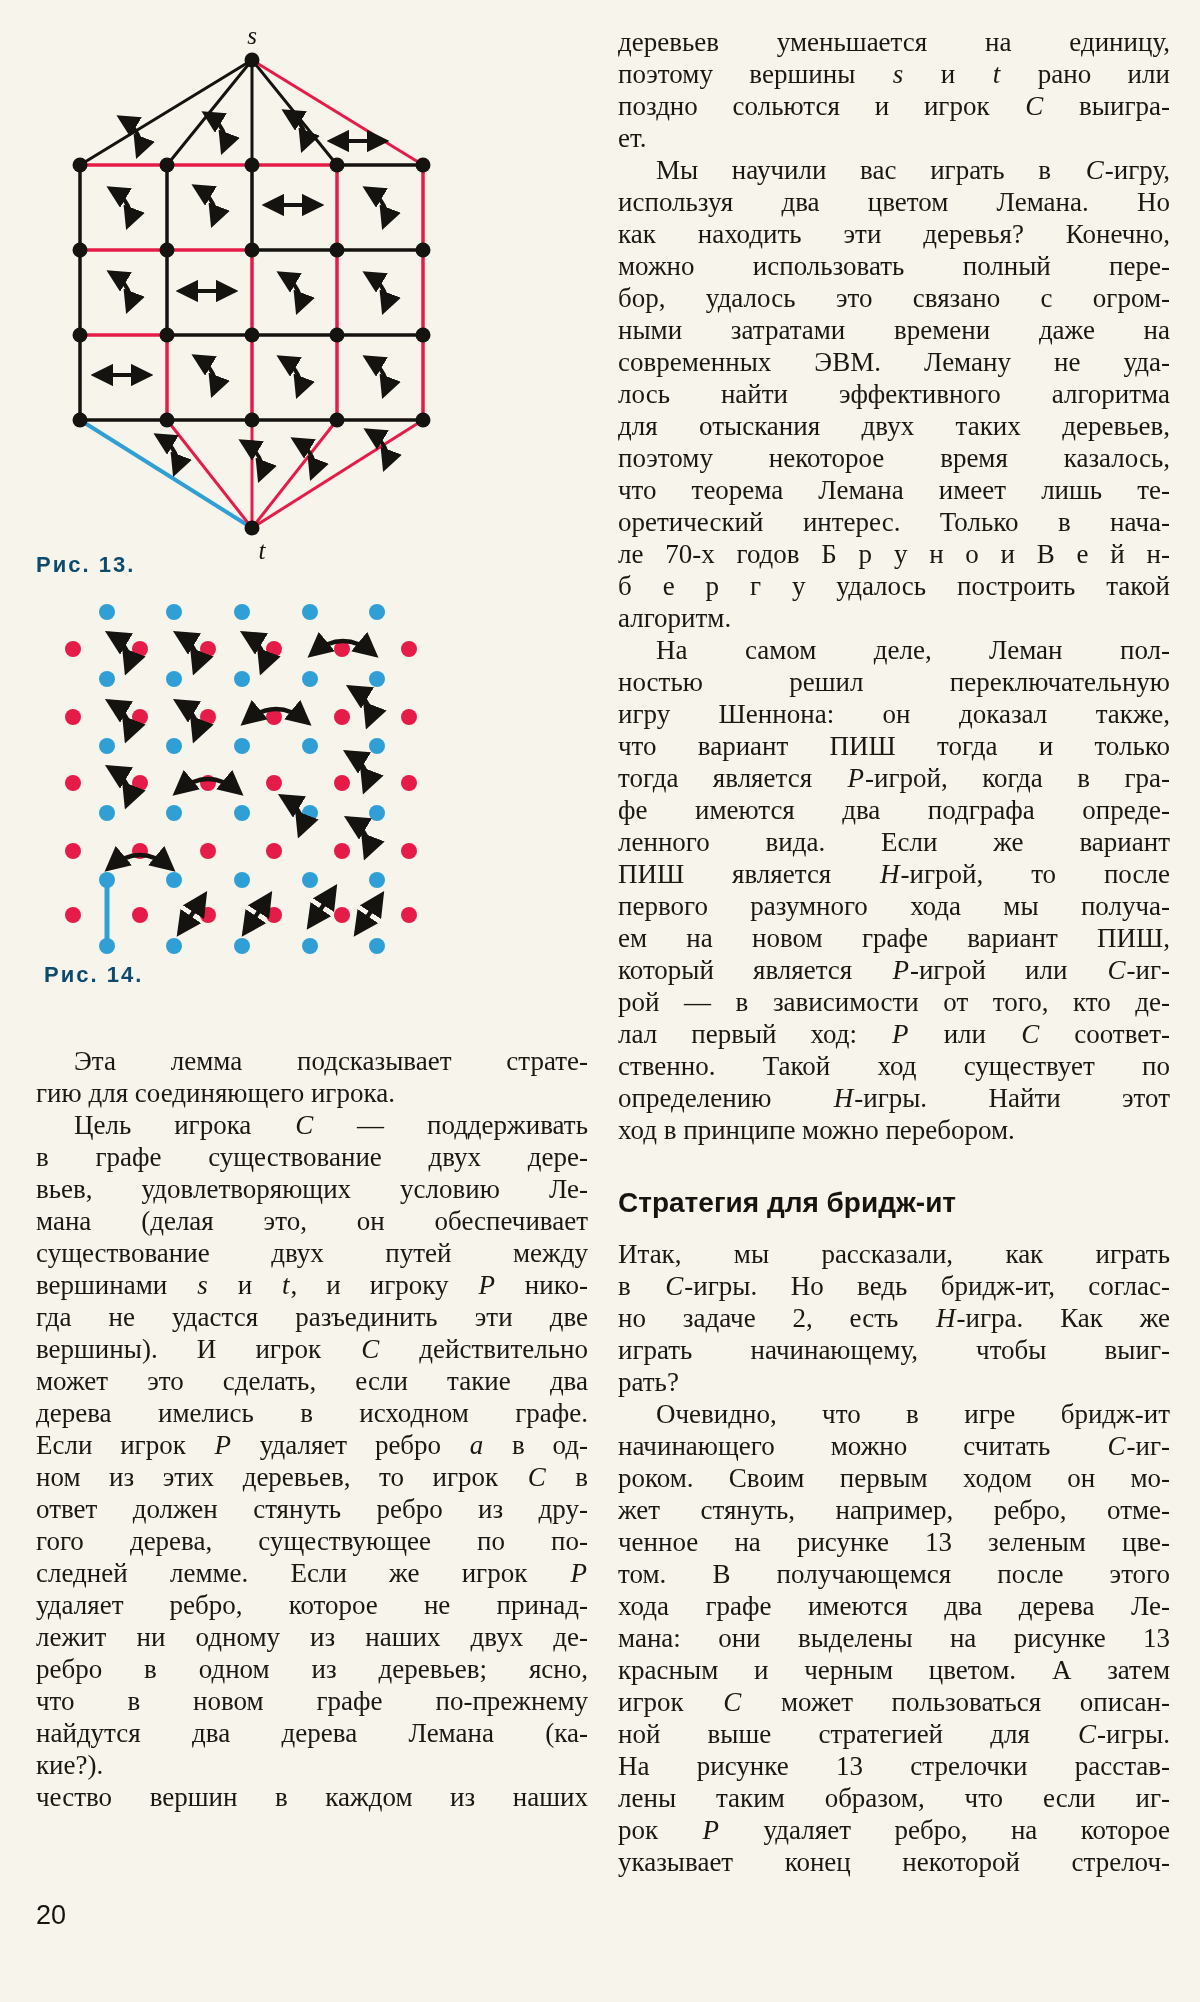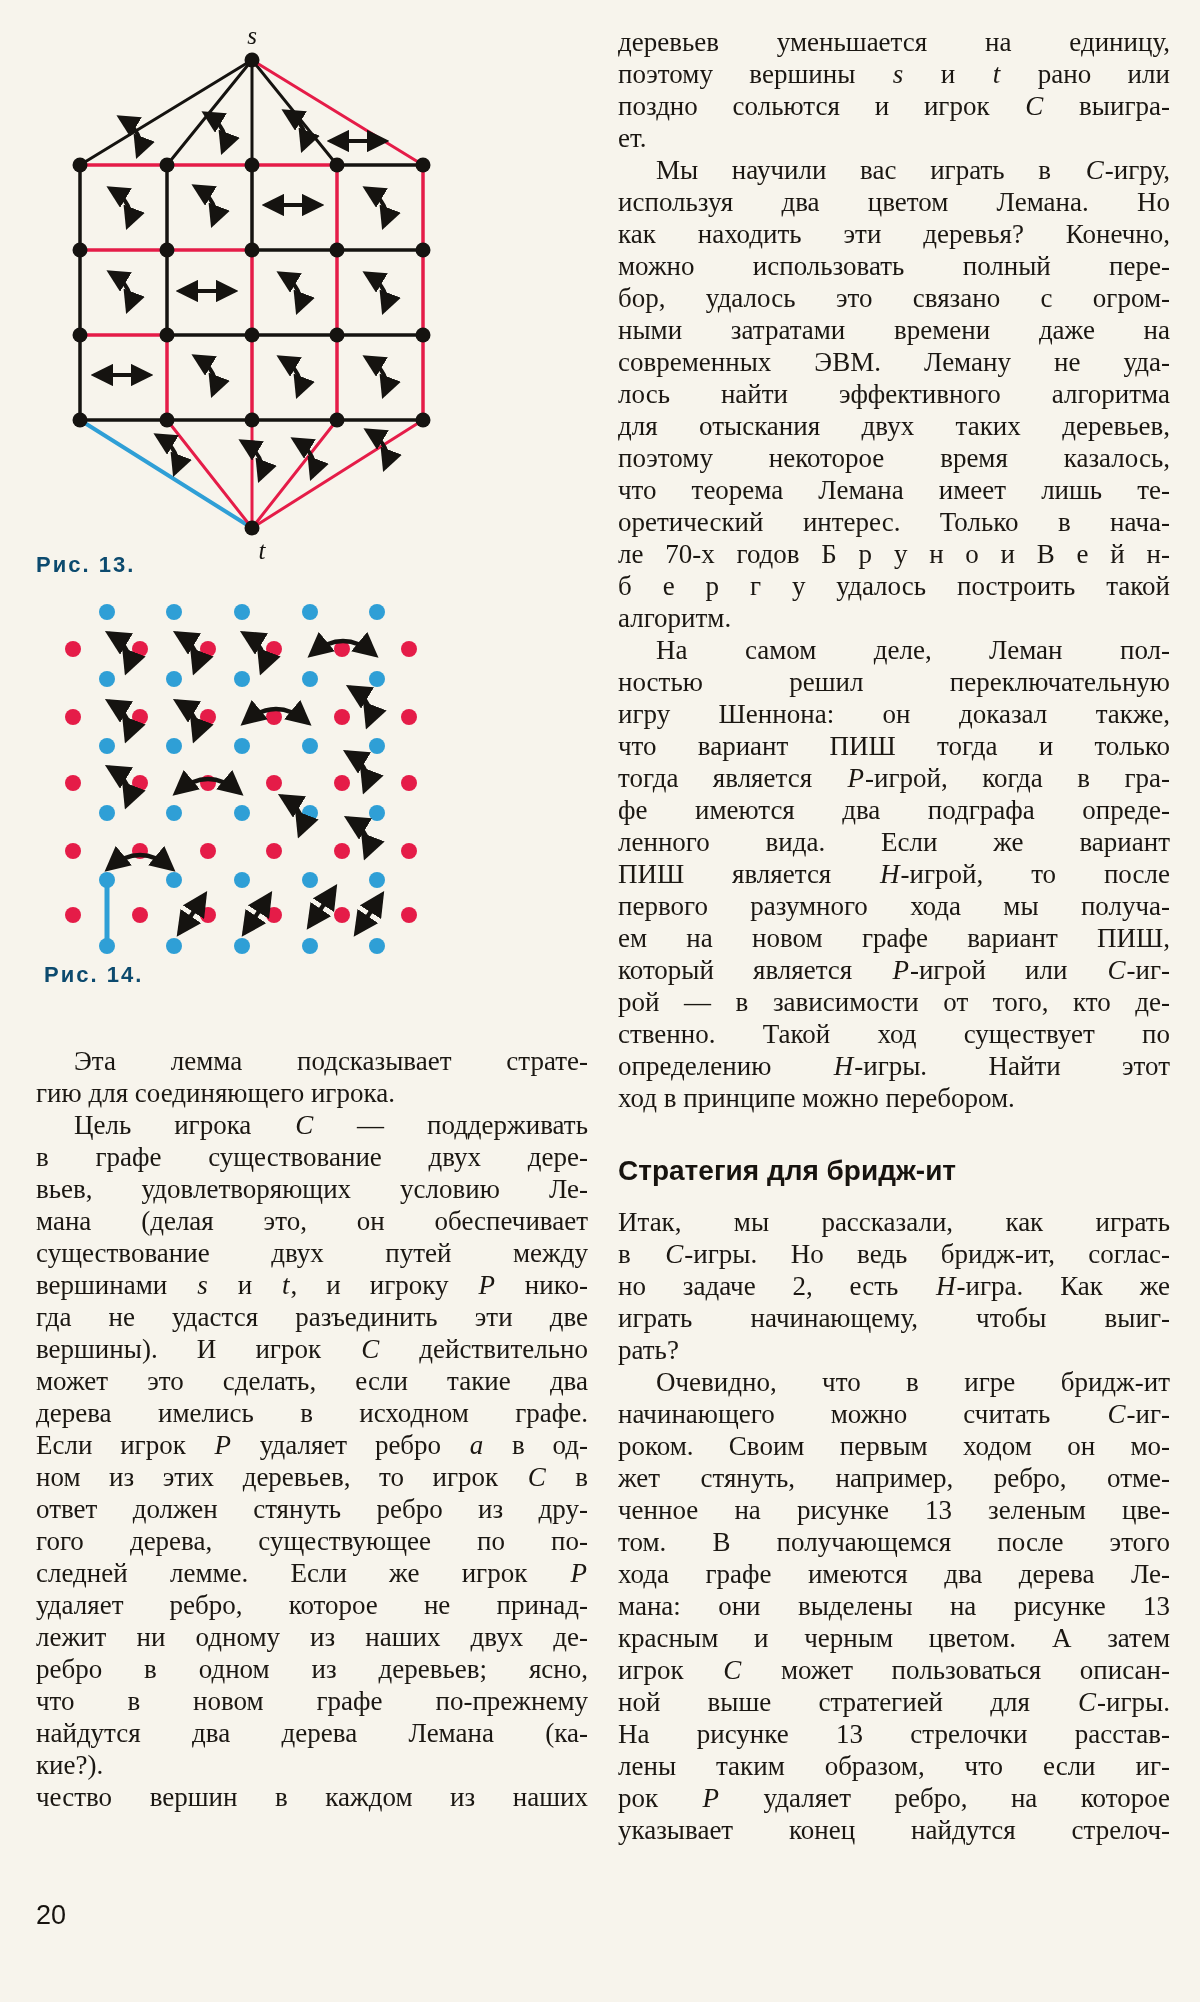--- a/index.html
+++ b/index.html
@@ -278,20 +278,21 @@
         <div class="line">игру Шеннона: он доказал также,</div>
         <div class="line">что вариант ПИШ тогда и только</div>
         <div class="line">тогда является <i>P</i>-игрой, когда в гра-</div>
         <div class="line">фе имеются два подграфа опреде-</div>
         <div class="line">ленного вида. Если же вариант</div>
         <div class="line">ПИШ является <i>H</i>-игрой, то после</div>
         <div class="line">первого разумного хода мы получа-</div>
         <div class="line">ем на новом графе вариант ПИШ,</div>
         <div class="line">который является <i>P</i>-игрой или <i>C</i>-иг-</div>
         <div class="line">рой — в зависимости от того, кто де-</div>
+        <div class="line">лал первый ход: <i>P</i> или <i>C</i> соответ-</div>
         <div class="line">ственно. Такой ход существует по</div>
         <div class="line">определению <i>H</i>-игры. Найти этот</div>
         <div class="line end">ход в принципе можно перебором.</div>
       </div>
     <div class="heading">Стратегия для бридж-ит</div>
     <div id="rc-after">
         <div class="line">Итак, мы рассказали, как играть</div>
         <div class="line">в <i>C</i>-игры. Но ведь бридж-ит, соглас-</div>
         <div class="line">но задаче 2, есть <i>H</i>-игра. Как же</div>
         <div class="line">играть начинающему, чтобы выиг-</div>
@@ -303,19 +304,19 @@
         <div class="line">ченное на рисунке 13 зеленым цве-</div>
         <div class="line">том. В получающемся после этого</div>
         <div class="line">хода графе имеются два дерева Ле-</div>
         <div class="line">мана: они выделены на рисунке 13</div>
         <div class="line">красным и черным цветом. А затем</div>
         <div class="line">игрок <i>C</i> может пользоваться описан-</div>
         <div class="line">ной выше стратегией для <i>C</i>-игры.</div>
         <div class="line">На рисунке 13 стрелочки расстав-</div>
         <div class="line">лены таким образом, что если иг-</div>
         <div class="line">рок <i>P</i> удаляет ребро, на которое</div>
-        <div class="line">указывает конец найдутся стрелоч-</div>
+        <div class="line">указывает конец некоторой стрелоч-</div>
       </div>
   </div>
 
   <div class="pageno">20</div>
 
 </div>
 
 </body></html>

